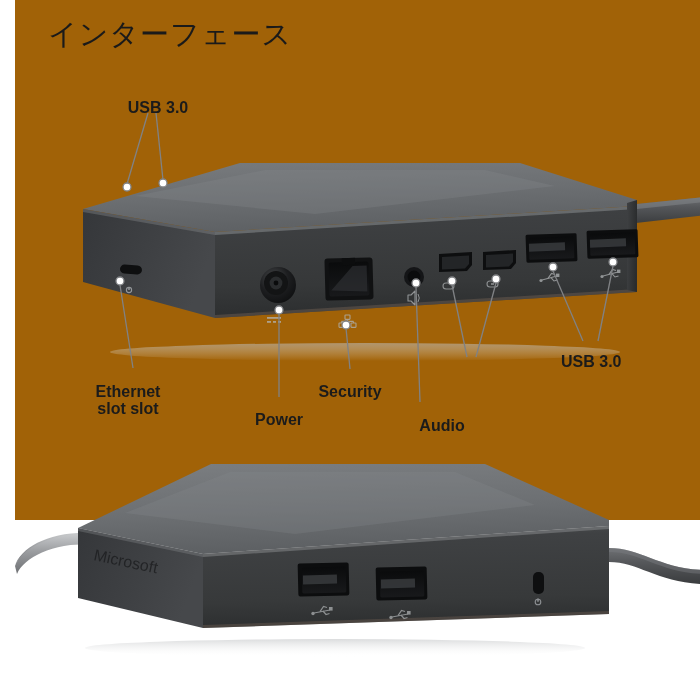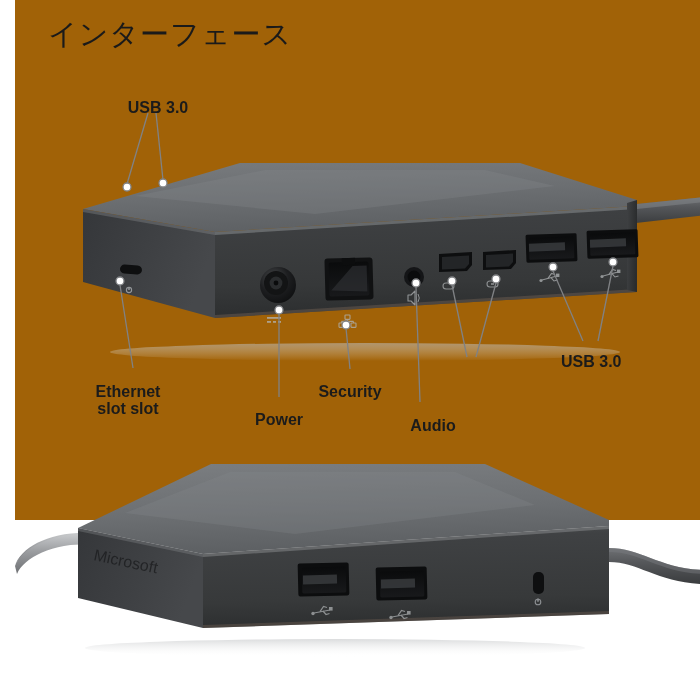--- a/index.html
+++ b/index.html
@@ -310,18 +310,18 @@
   </svg>
 
   <div class="callout-label center" style="left:143px; top:99px;">USB 3.0</div>
 
   <div class="callout-label center" style="left:113px; top:383px;"><span>Ethernet</span><br><span>slot slot</span></div>
 
   <div class="callout-label center" style="left:264px; top:411px;">Power</div>
 
   <div class="callout-label center" style="left:335px; top:383px;">Security</div>
 
-  <div class="callout-label center" style="left:418px; top:417px;">Audio</div>
+  <div class="callout-label center" style="left:427px; top:417px;">Audio</div>
 
 
   <div class="callout-label lead" style="left:546px; top:353px;">USB 3.0</div>
 
 </div>
 
 </body></html>

